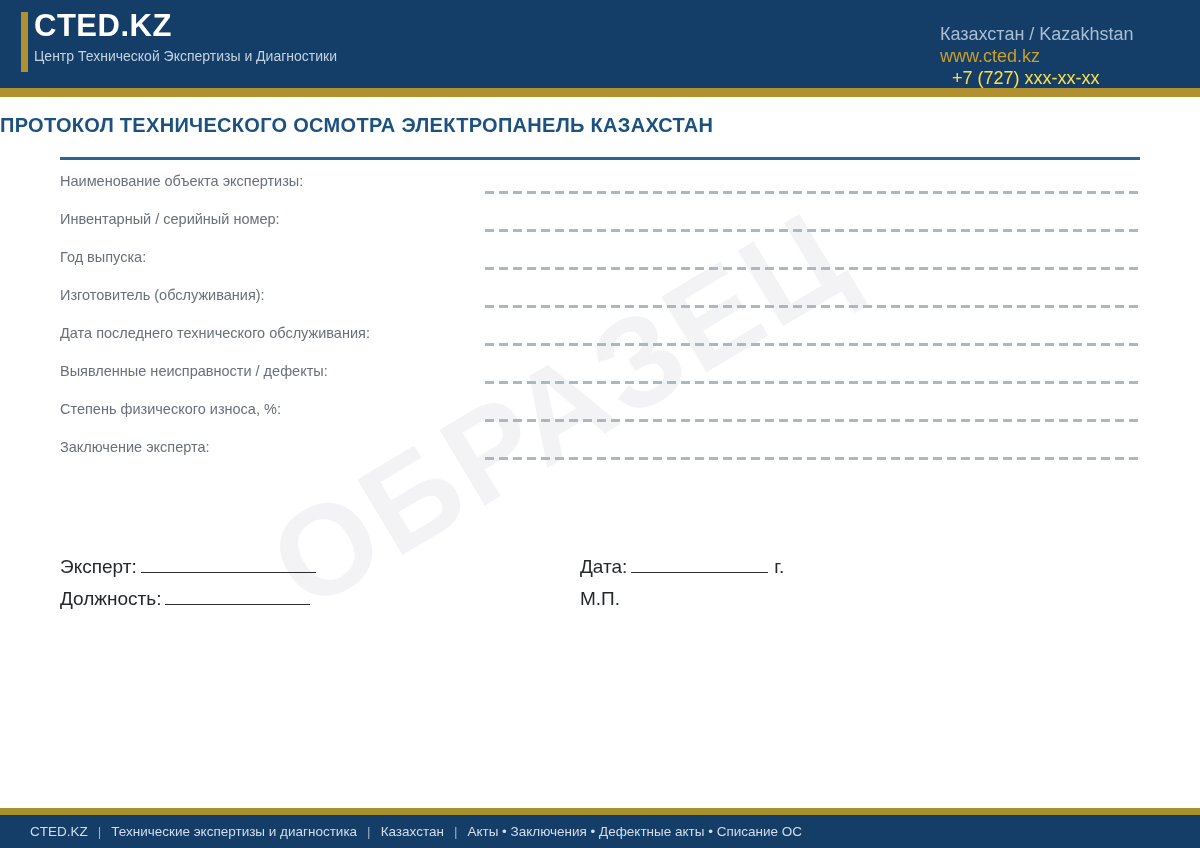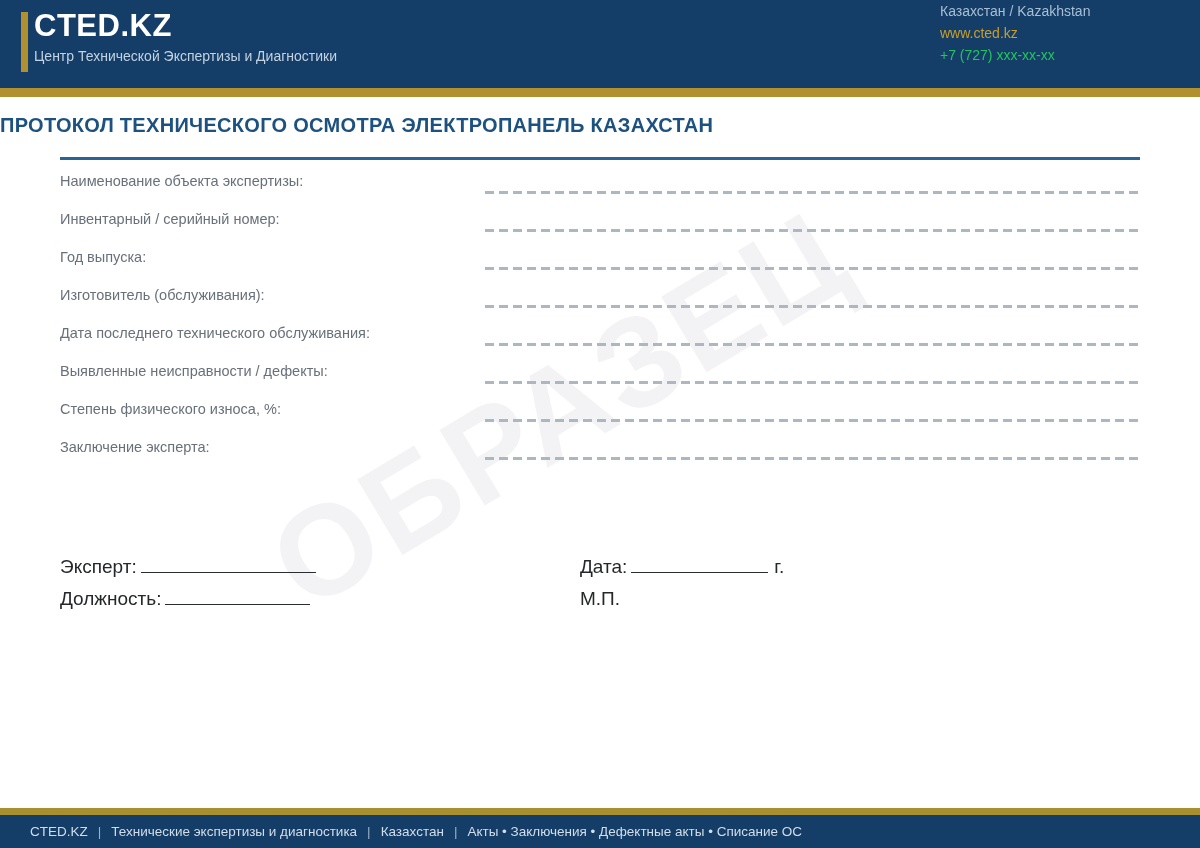--- a/index.html
+++ b/index.html
@@ -22,26 +22,26 @@
   }
   .logo-text {
     position: absolute; left: 34px; top: 8px;
     color: #ffffff; font-size: 31px; font-weight: bold; letter-spacing: 0.5px;
   }
   .logo-tagline {
     position: absolute; left: 34px; top: 48px;
     color: #c3d2e1; font-size: 14px;
   }
   .header-contact {
-    position: absolute; left: 940px; top: 0;
-    font-size: 14px; line-height: 22px;
+    position: absolute; left: 940px; top: 23px;
+    font-size: 18px; line-height: 22px;
   }
   .header-region { color: #a9bed3; }
   .header-site { color: #c99e2b; text-decoration: none; display: block; }
-  .header-phone { color: #22c55e; }
+  .header-phone { color: #fde047; margin-left: 12px; }
   .gold-stripe-top {
     position: absolute; top: 88px; left: 0; width: 1200px; height: 9px;
     background: #b1912f;
   }
 
   
   .watermark {
     position: absolute; left: 190px; top: 335px; width: 740px;
     text-align: center;
     font-size: 128px; font-weight: bold; letter-spacing: 4px;

